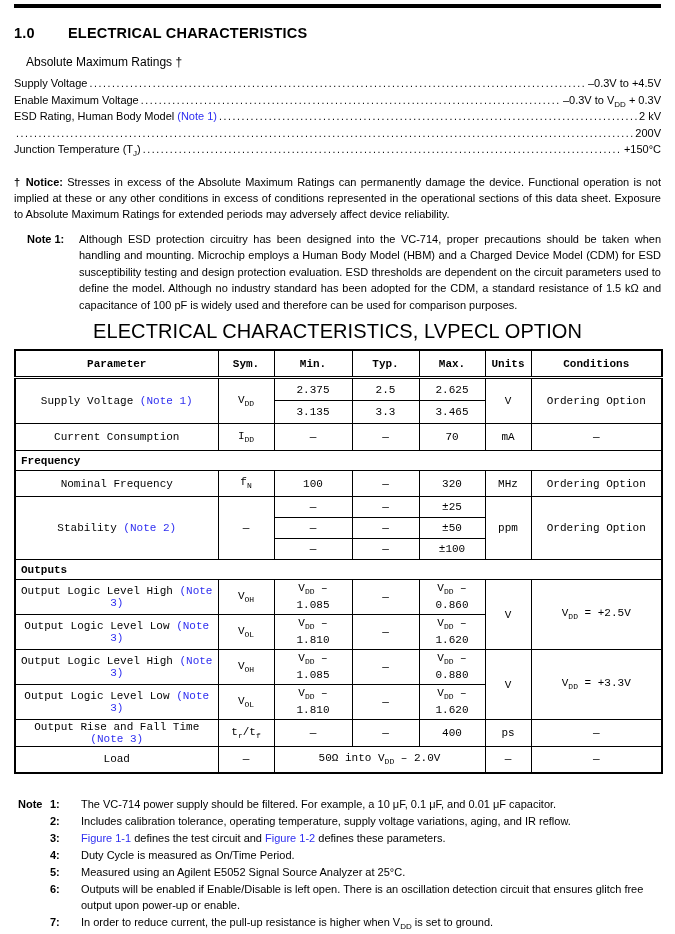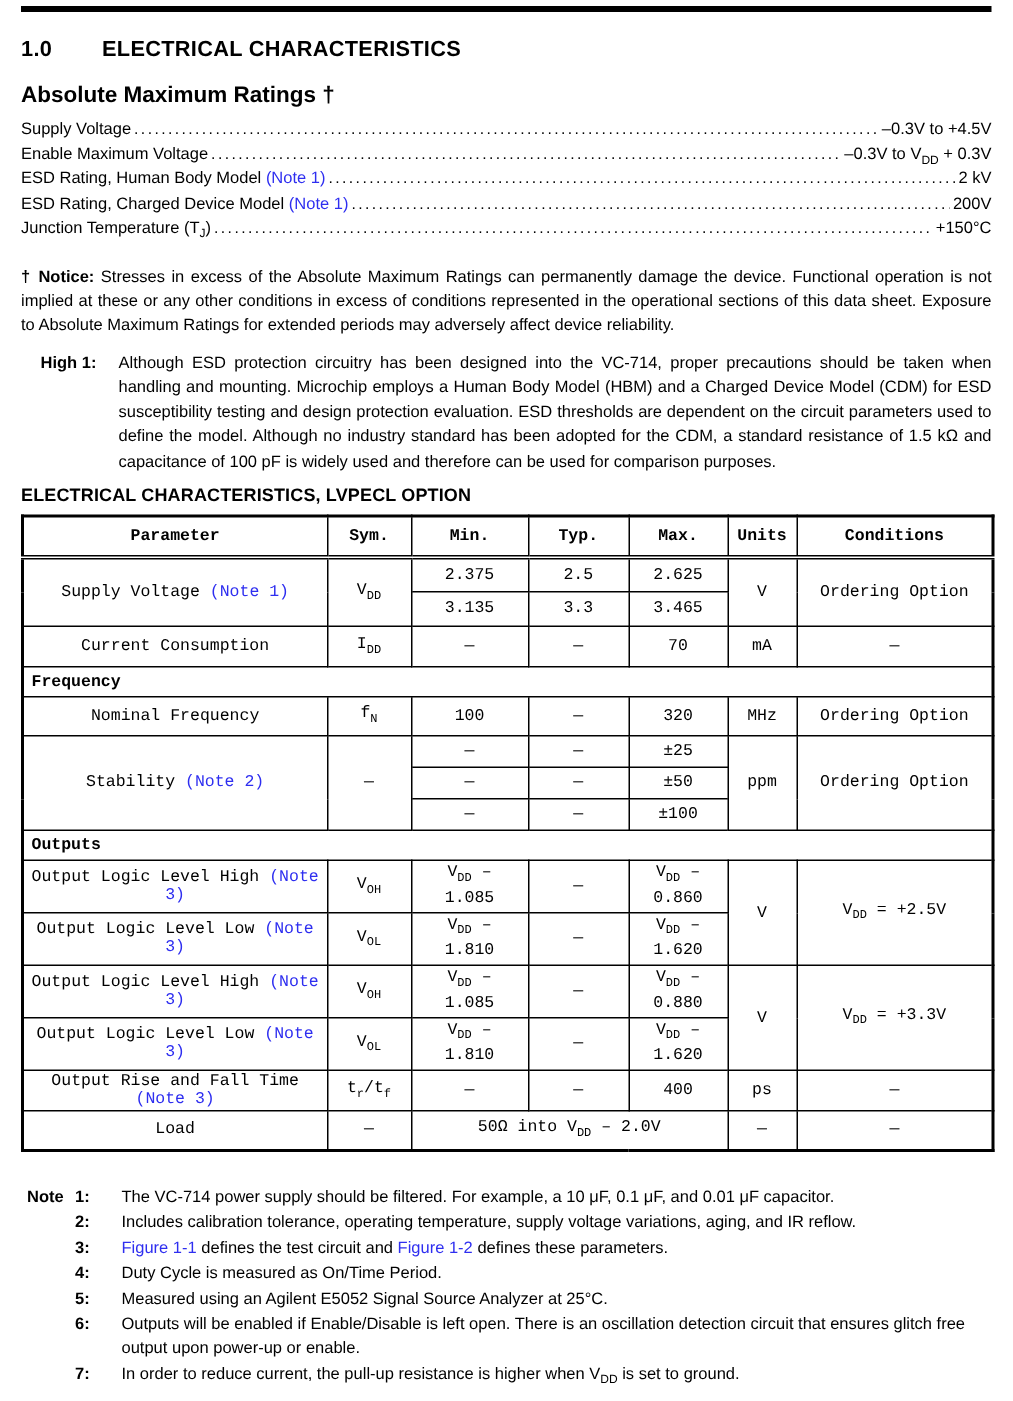--- a/index.html
+++ b/index.html
@@ -7,22 +7,22 @@
     width:675px; height:934px; overflow:hidden;
     background:#ffffff; color:#000;
     font-family:"Liberation Sans", sans-serif;
     -webkit-font-smoothing:antialiased;
   }
   .page { padding:0 14px; }
   .top-rule { margin-top:4px; height:4px; background:#000; }
 
   h1.sec { font-size:14.5px; font-weight:bold; margin:17px 0 0 0; letter-spacing:0.2px; }
   h1.sec .num { display:inline-block; width:54px; }
-  h2.absmax { font-size:15px; font-weight:bold; margin:14px 0 8px 0; }
-  h2.tblhead { font-size:12px; font-weight:bold; margin:7px 0 6px 0; letter-spacing:0.1px; }
+  h2.absmax { font-size:12px; font-weight:normal; margin:14px 0 8px 12px; }
+  h2.tblhead { font-size:20px; font-weight:normal; margin:7px 0 6px 0; letter-spacing:0.1px;text-align:center; }
 
   .ratings { font-size:11px; }
   .rating-row { display:flex; align-items:baseline; height:16.5px; }
   .r-label { white-space:nowrap; }
   .dots { flex:1; overflow:hidden; white-space:nowrap; margin:0 2px; }
   .dots::after {
     content:"........................................................................................................................................................................................................................................................................";
     letter-spacing:1.6px; font-size:10.5px;
   }
   .r-value { white-space:nowrap; }
@@ -71,35 +71,34 @@
       <span class="r-label"><span>Enable Maximum Voltage</span></span>
       <span class="dots"></span>
       <span class="r-value">–0.3V to V<sub>DD</sub> + 0.3V</span>
     </div>
     <div class="rating-row">
       <span class="r-label"><span>ESD Rating, Human Body Model </span><a class="link">(Note 1)</a></span>
       <span class="dots"></span>
       <span class="r-value">2 kV</span>
     </div>
     <div class="rating-row">
-      <span class="r-label"><span>ESD Rating, Charged Device Model </span><a class="link">(Note 1)</a></span>
       <span class="dots"></span>
       <span class="r-value">200V</span>
     </div>
     <div class="rating-row">
       <span class="r-label"><span>Junction Temperature (T<sub>J</sub>)</span></span>
       <span class="dots"></span>
       <span class="r-value">+150°C</span>
     </div>
   </div>
 
   <p class="notice"><b>† Notice:</b> <span>Stresses in excess of the Absolute Maximum Ratings can permanently damage the device. Functional operation is not implied at these or any other conditions in excess of conditions represented in the operational sections of this data sheet. Exposure to Absolute Maximum Ratings for extended periods may adversely affect device reliability.</span></p>
 
   <div class="esd-note">
-    <span class="esd-label">High 1:</span>
+    <span class="esd-label">Note 1:</span>
     <span class="esd-text">Although ESD protection circuitry has been designed into the VC-714, proper precautions should be taken when handling and mounting. Microchip employs a Human Body Model (HBM) and a Charged Device Model (CDM) for ESD susceptibility testing and design protection evaluation. ESD thresholds are dependent on the circuit parameters used to define the model. Although no industry standard has been adopted for the CDM, a standard resistance of 1.5 kΩ and capacitance of 100 pF is widely used and therefore can be used for comparison purposes.</span>
   </div>
 
   <h2 class="tblhead">ELECTRICAL CHARACTERISTICS, LVPECL OPTION</h2>
 
   <table class="ec">
     <colgroup>
       <col style="width:203px">
         <col style="width:56px">
         <col style="width:78px">

